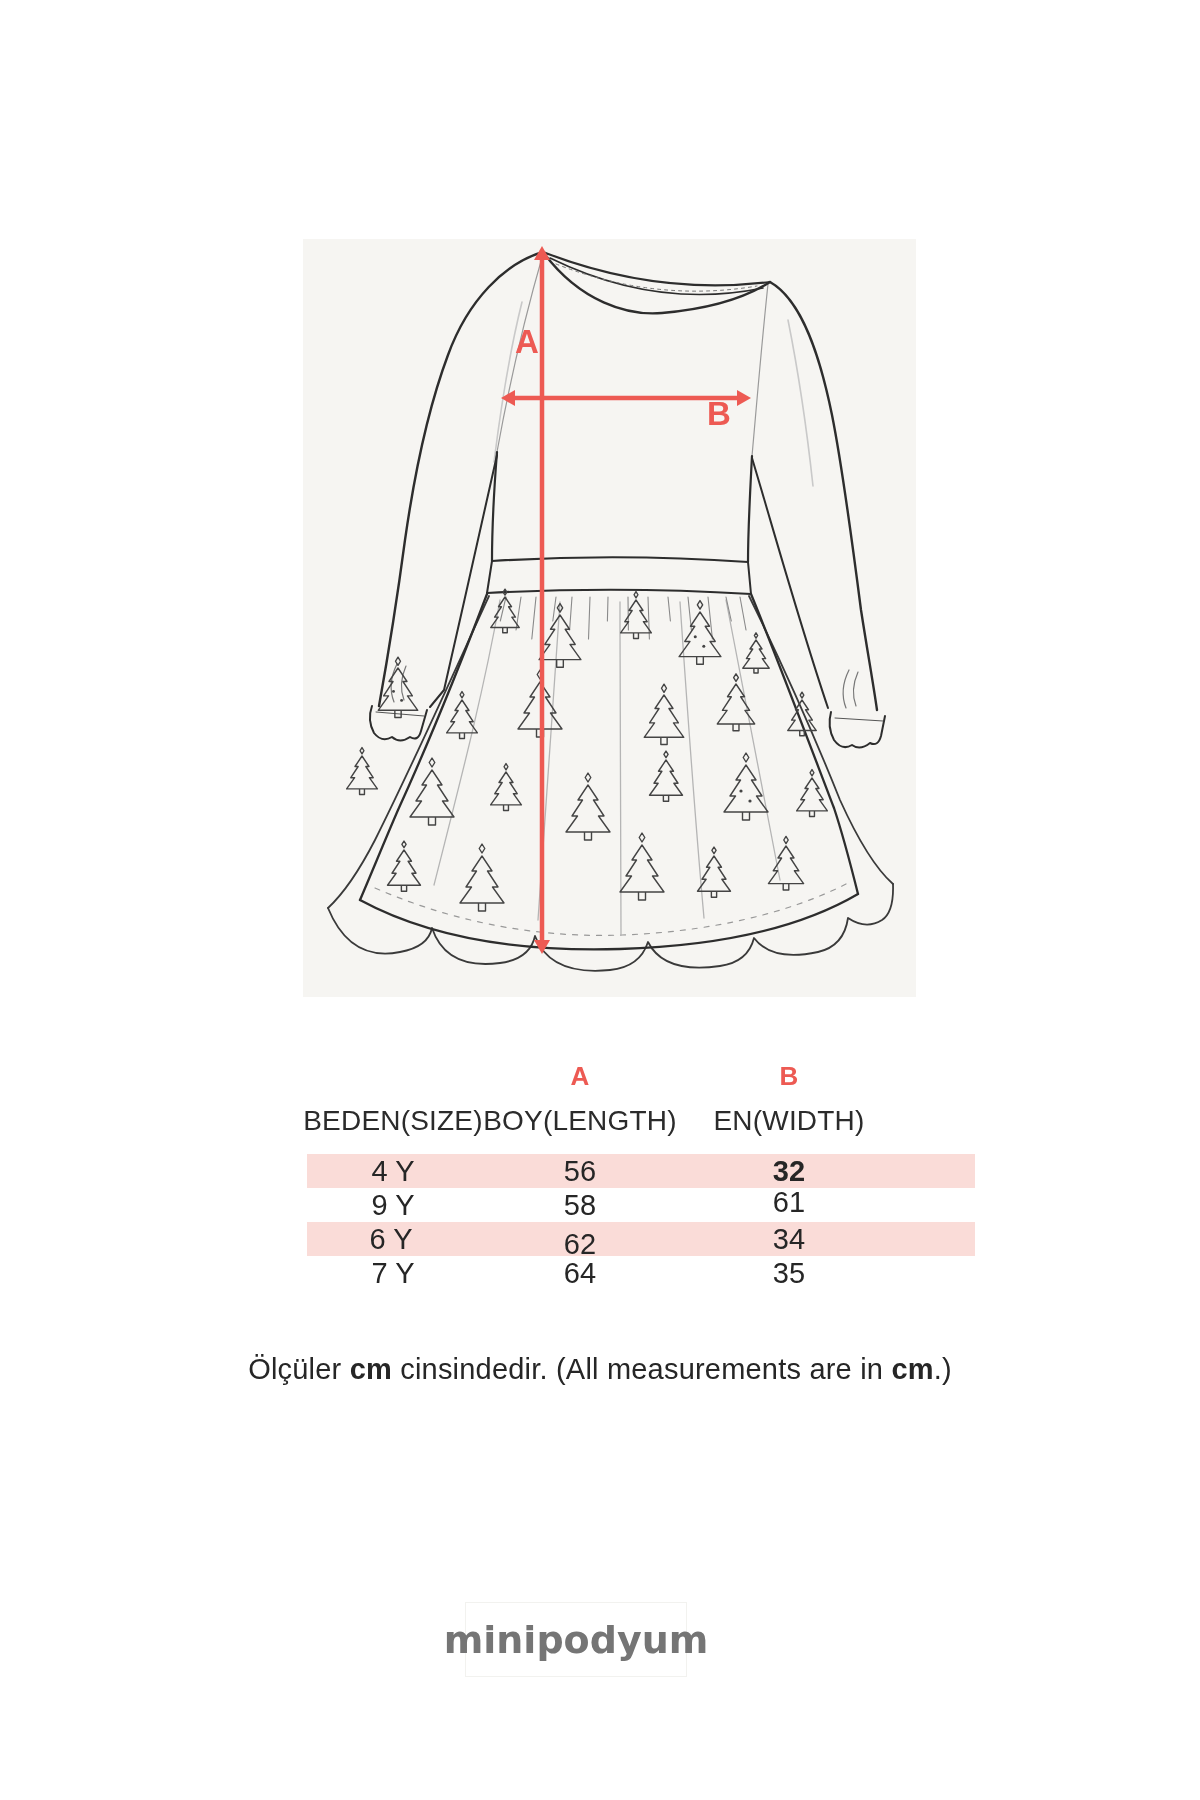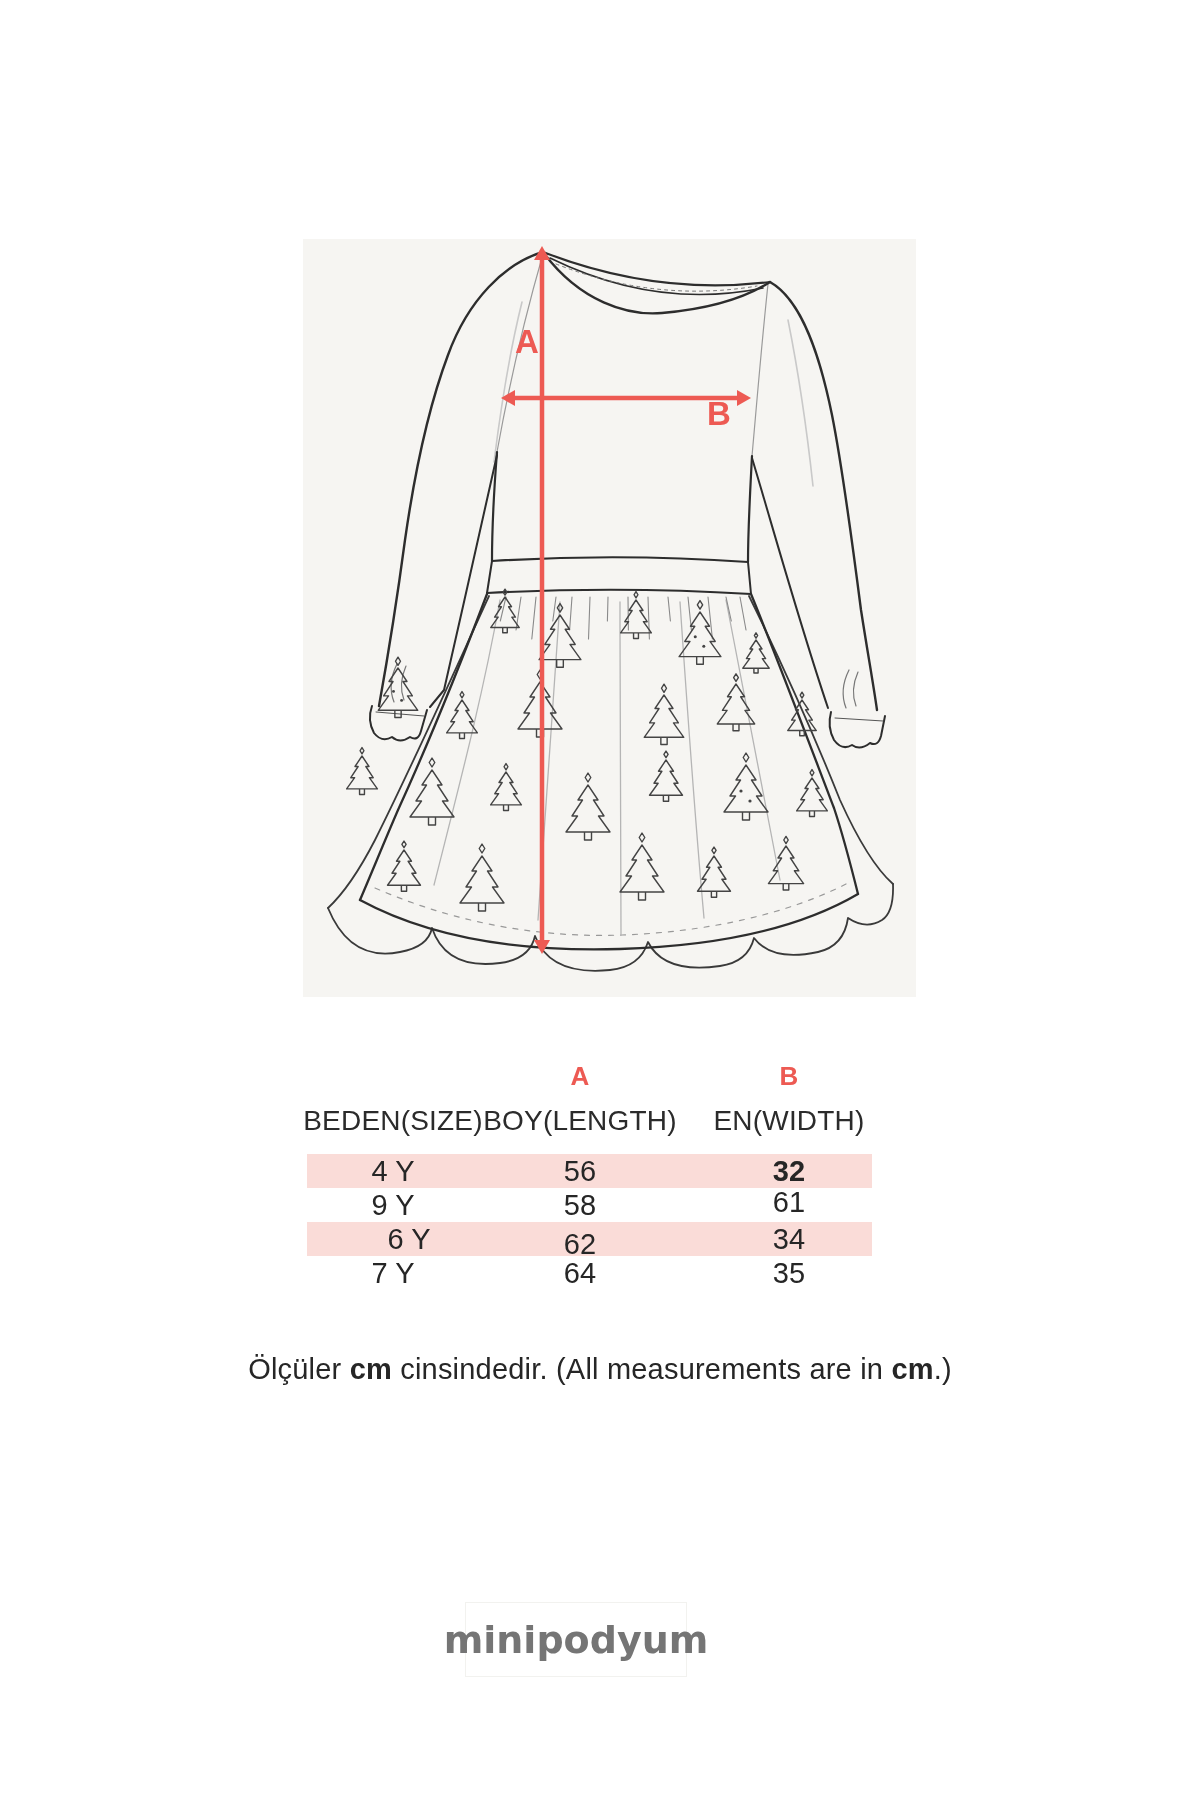--- a/index.html
+++ b/index.html
@@ -19,21 +19,21 @@
   .col-markers .marker{
     position:absolute;transform:translateX(-50%);
     font-size:26px;font-weight:bold;line-height:28px;
   }
   .table-headers{position:absolute;left:307px;top:1104px;width:565px;height:34px;}
   .table-headers .th{
     position:absolute;transform:translateX(-50%);white-space:nowrap;
     font-size:28px;line-height:34px;color:#2b2b2b;letter-spacing:0.2px;
   }
   .table-rows{position:absolute;left:307px;top:1154px;width:565px;height:136px;}
-  .size-row{position:absolute;left:0;width:565px;height:34px;}
+  .size-row{position:absolute;left:0;width:668px;height:34px;}
   .size-row .cell{
     position:absolute;transform:translateX(-50%);white-space:nowrap;
     font-size:29px;line-height:34px;color:#262626;
   }
 
   
   .note{
     position:absolute;left:0;top:1322px;width:1200px;text-align:center;
     font-size:29px;line-height:36px;color:#262626;letter-spacing:0.2px;
   }
@@ -259,21 +259,21 @@
         <span class="cell" style="left: 86px;">4 Y</span>
         <span class="cell" style="left: 273px;">56</span>
         <span class="cell" style="left: 482px; font-weight: bold;">32</span>
       </div>
       <div class="size-row" style="top: 34px;">
         <span class="cell" style="left: 86px;">9 Y</span>
         <span class="cell" style="left: 273px;">58</span>
         <span class="cell" style="left: 482px; transform: translate(-50%, -3px);">61</span>
       </div>
       <div class="size-row" style="top: 68px; background: rgb(250, 220, 216);">
-        <span class="cell" style="left: 102px;">6 Y</span>
+        <span class="cell" style="left: 84px;">6 Y</span>
         <span class="cell" style="left: 273px; transform: translate(-50%, 5px);">62</span>
         <span class="cell" style="left: 482px;">34</span>
       </div>
       <div class="size-row" style="top: 102px;">
         <span class="cell" style="left: 86px;">7 Y</span>
         <span class="cell" style="left: 273px;">64</span>
         <span class="cell" style="left: 482px;">35</span>
       </div>
     </div>
 

